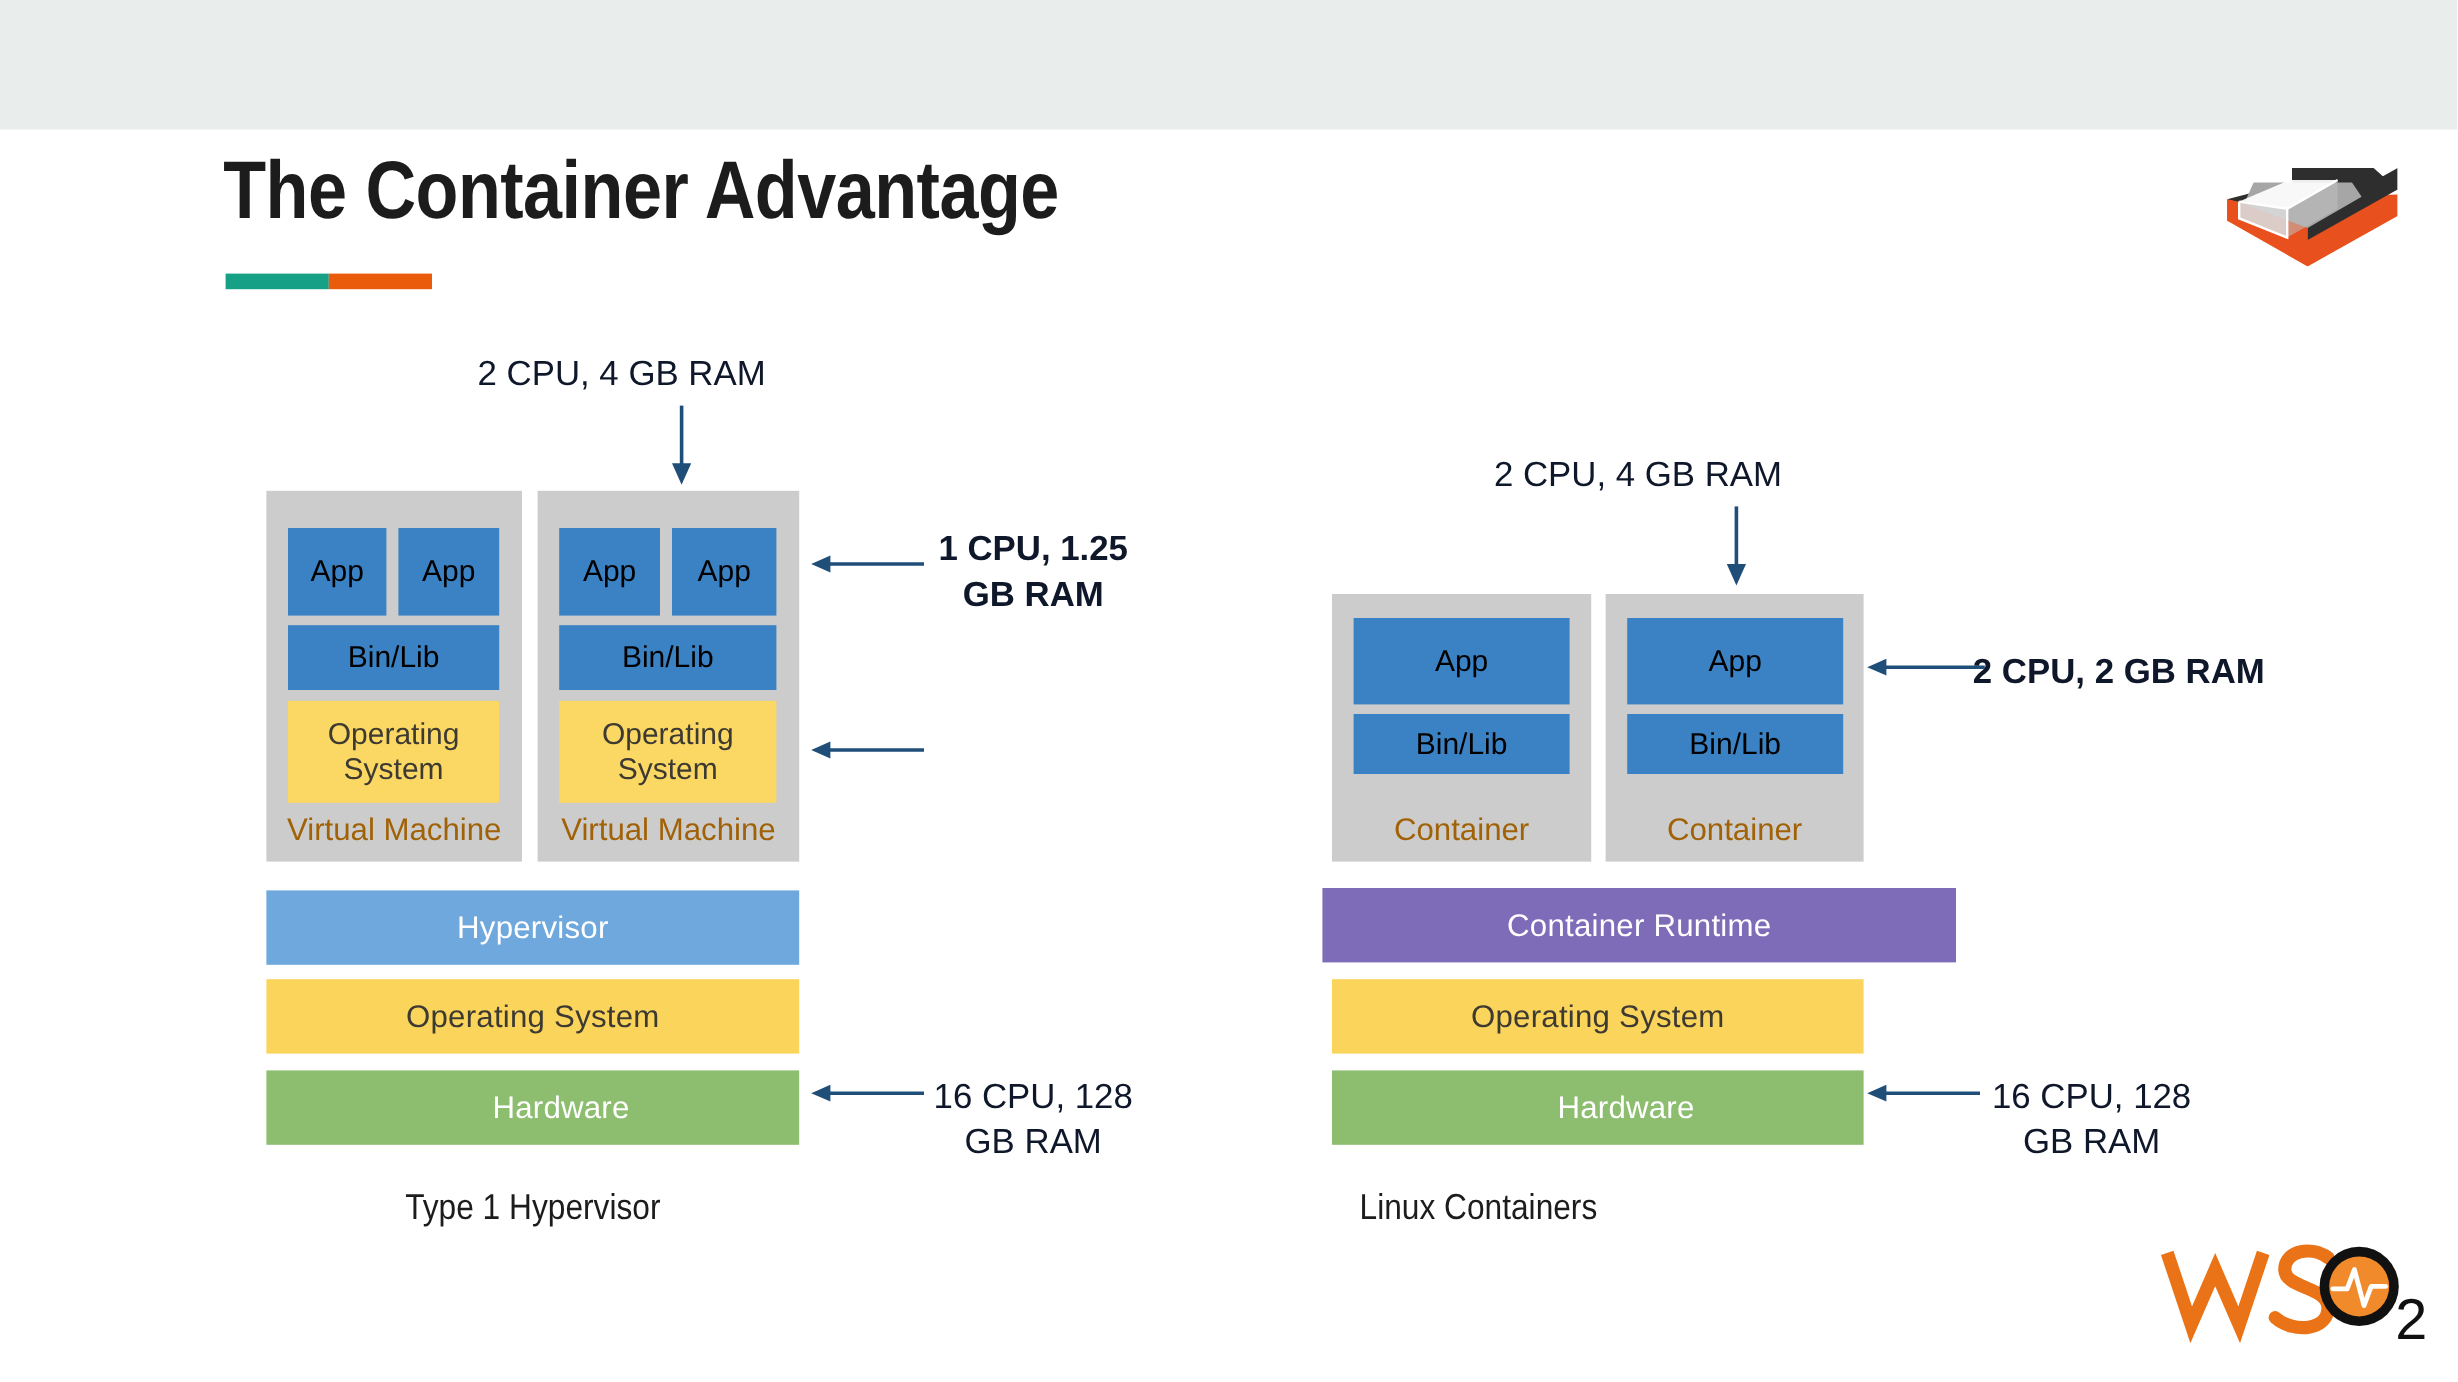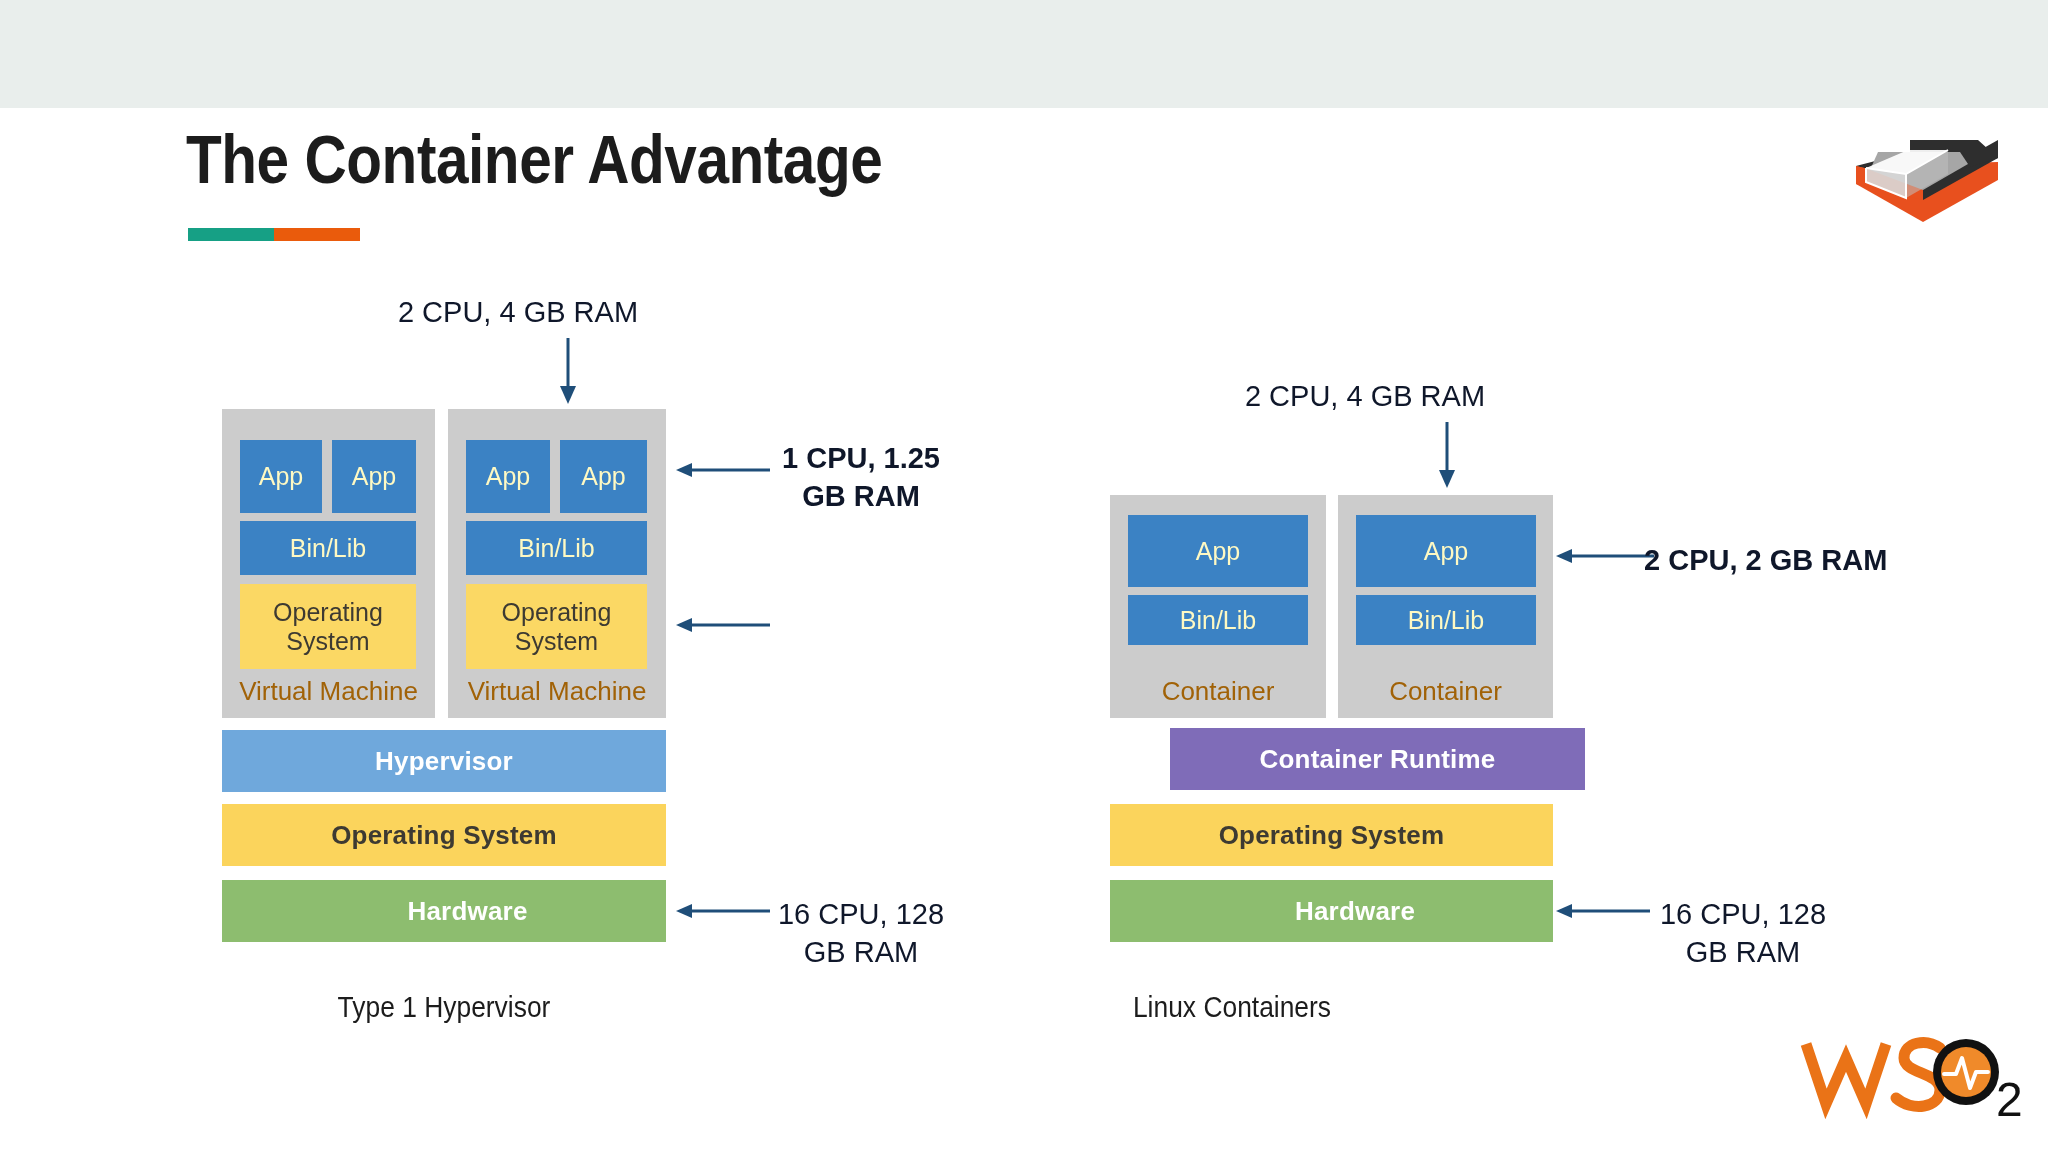--- a/index.html
+++ b/index.html
@@ -39,21 +39,21 @@
   .corner-logo { position: absolute; left: 1848px; top: 122px; width: 150px; height: 100px; }
 
   
   .vmbox, .cbox {
     position: absolute;
     background: #cccccc;
   }
   .cell {
     position: absolute;
     background: #3b82c4;
-    color: #fef9c3;
+    color: #000000;
     display: flex; align-items: center; justify-content: center;
     font-size: 25px;
     line-height: 1.15;
     text-align: center;
   }
   .cell.os {
     background: #fbd864;
     color: #3d3a32;
   }
   .boxcaption {
@@ -61,22 +61,23 @@
     width: 100%;
     text-align: center;
     font-size: 26px;
     color: #a16207;
   }
 
   .bar {
     position: absolute;
     display: flex; align-items: center; justify-content: center;
     font-size: 26px;
-    font-weight: 700;
+    font-weight: 400;
     letter-spacing: .2px;
+    margin-top: 12px;
   }
   .bar.hypervisor { background: #6fa8dc; color: #ffffff; }
   .bar.runtime    { background: #7f6cb8; color: #ffffff; }
   .bar.os         { background: #fbd45c; color: #3d3a32; }
   .bar.hardware   { background: #8dbd6f; color: #ffffff; padding-left: 47px; }
 
   
   .anno {
     position: absolute;
     font-size: 29px;
@@ -193,21 +194,21 @@
     <div class="cell" style="left:18px; top:100px; width:180px; height:50px;">Bin/Lib</div>
   </div>
   <div class="boxcaption" style="left:1338px; top:676px; width:215px;">Container</div>
 
   <svg class="arrow" style="left:1556px; top:546px;" width="100" height="20">
     <line x1="98" y1="10" x2="14" y2="10" stroke="#1f4e79" stroke-width="3"></line>
     <polygon points="0,10 16,3 16,17" fill="#1f4e79"></polygon>
   </svg>
   <div class="anno bold" style="left:1644px; top:542px;">2 CPU, 2 GB RAM</div>
 
-  <div class="bar runtime" style="left:1170px; top:728px; width:415px; height:62px;">Container Runtime</div>
+  <div class="bar runtime" style="left:1102px; top:728px; width:528px; height:62px;">Container Runtime</div>
   <div class="bar os" style="left:1110px; top:804px; width:443px; height:62px;">Operating System</div>
   <div class="bar hardware" style="left:1110px; top:880px; width:443px; height:62px;">Hardware</div>
 
   <svg class="arrow" style="left:1556px; top:901px;" width="96" height="20">
     <line x1="94" y1="10" x2="14" y2="10" stroke="#1f4e79" stroke-width="3"></line>
     <polygon points="0,10 16,3 16,17" fill="#1f4e79"></polygon>
   </svg>
   <div class="anno center" style="left:1648px; top:896px; width:190px;">16 CPU, 128 GB RAM</div>
 
   <div class="caption" style="left:1072px; top:990px; width:320px;">Linux Containers</div>

